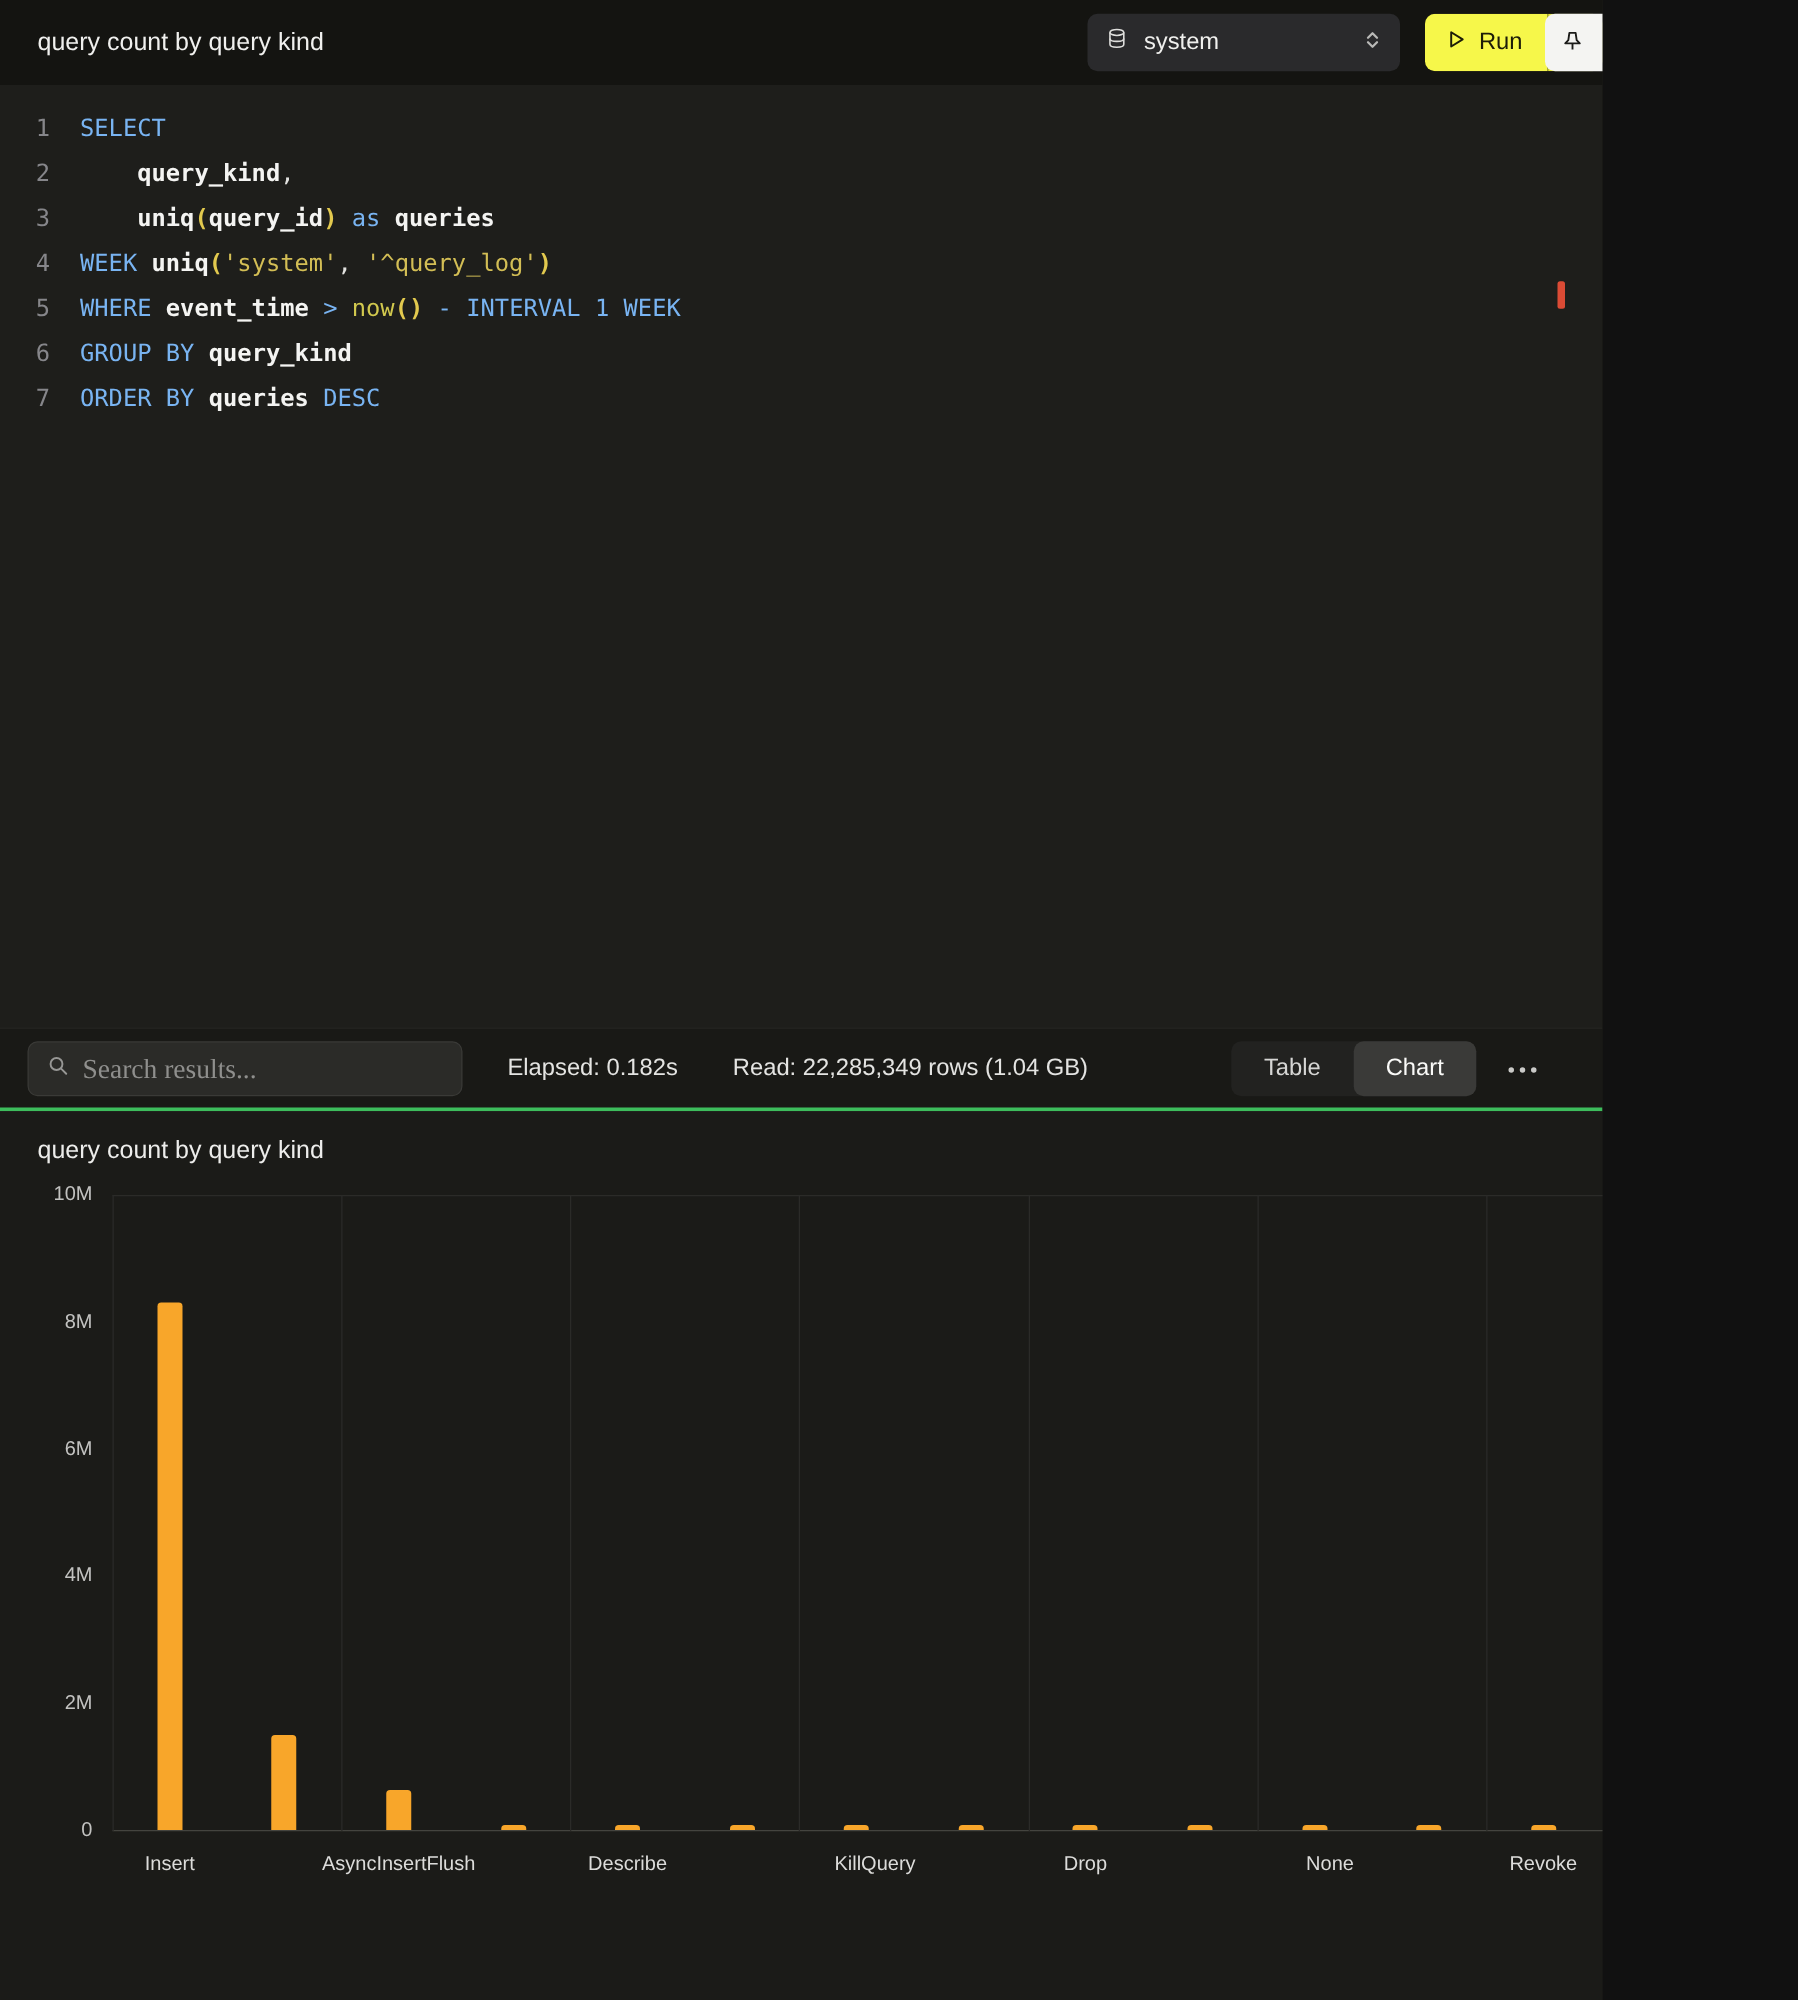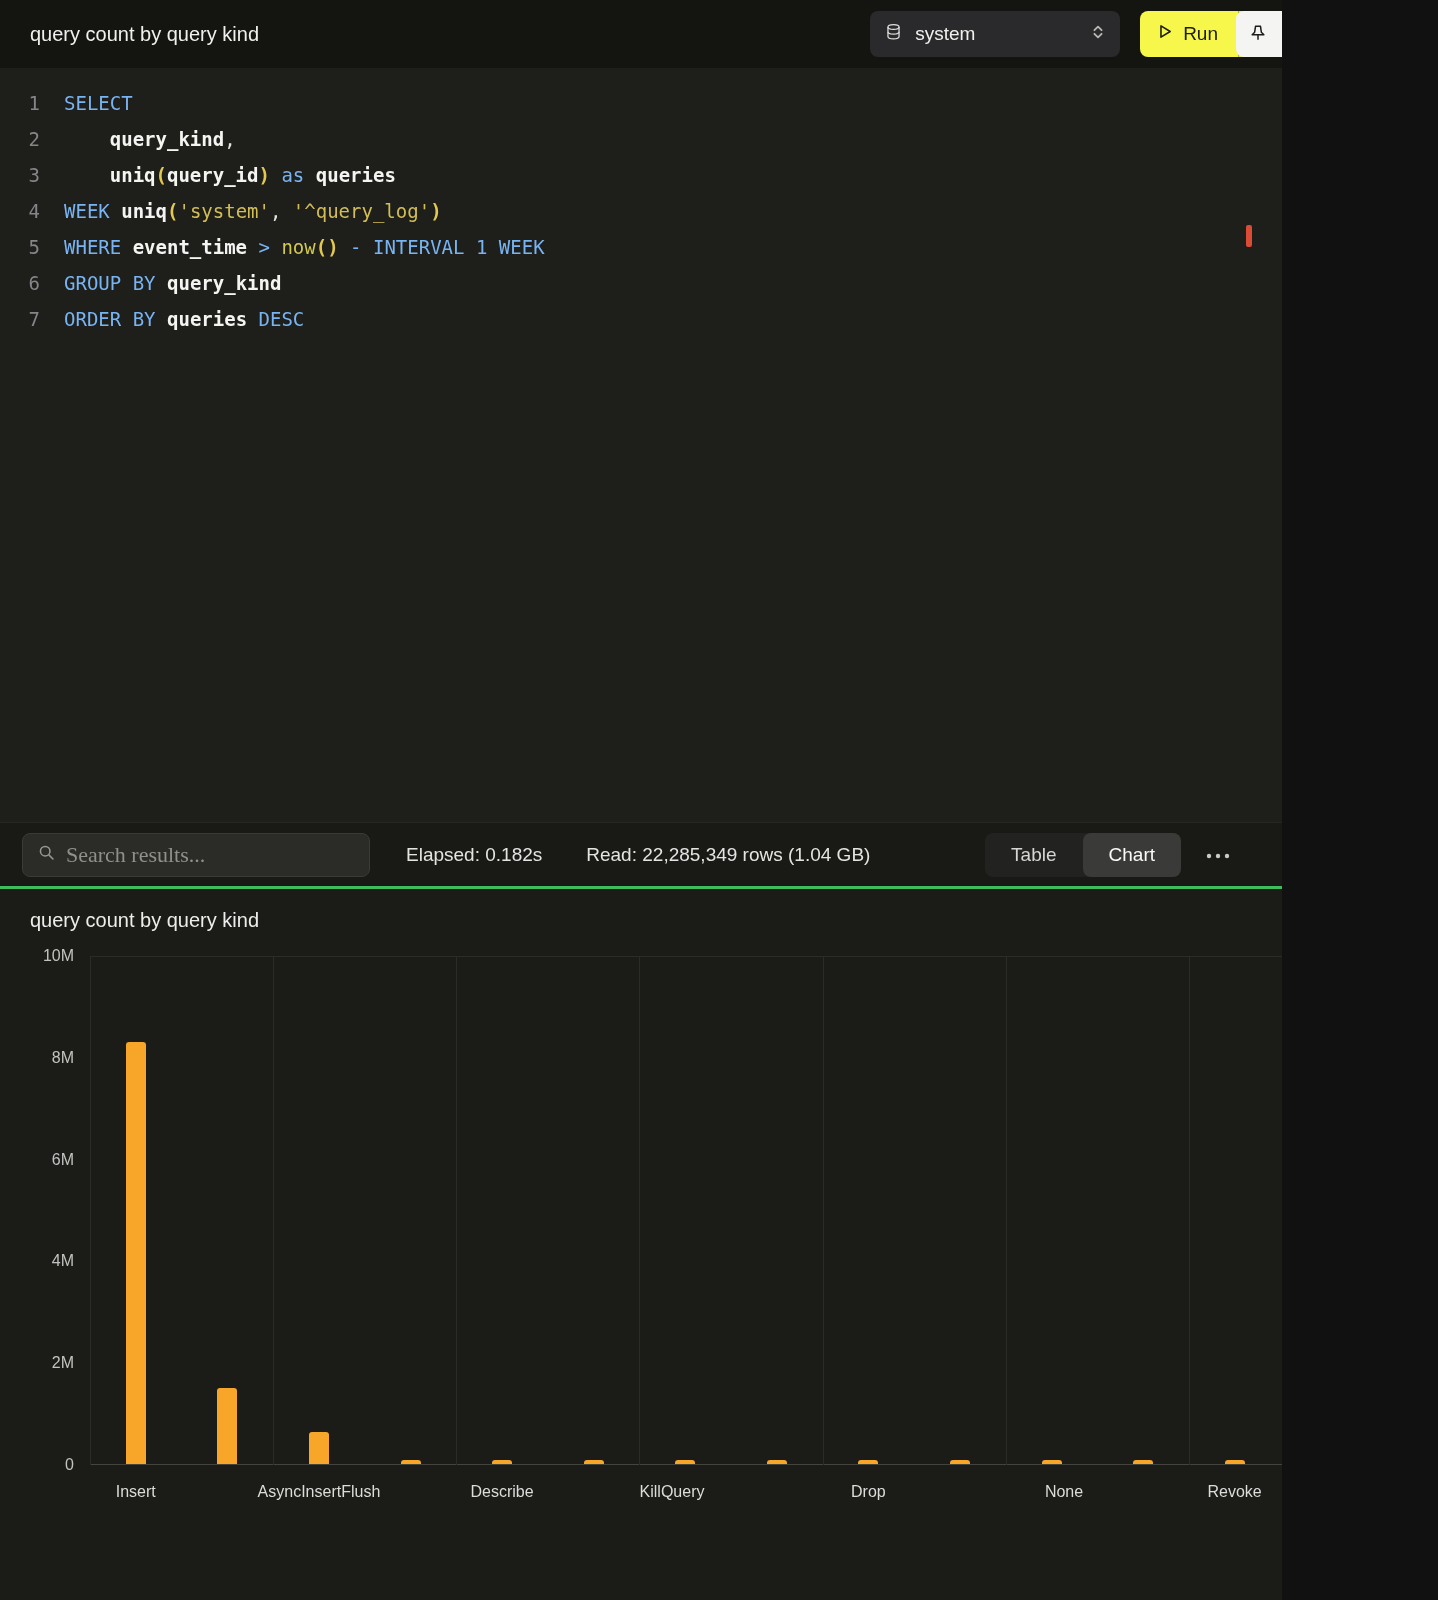--- a/index.html
+++ b/index.html
@@ -204,20 +204,20 @@
         <div class="bar" style="left: 676.786px; height: 4px; background: rgb(248, 166, 42);"></div>
         <div class="bar" style="left: 768.357px; height: 4px; background: rgb(248, 166, 42);"></div>
         <div class="bar" style="left: 859.929px; height: 4px; background: rgb(248, 166, 42);"></div>
         <div class="bar" style="left: 951.5px; height: 4px; background: rgb(248, 166, 42);"></div>
         <div class="bar" style="left: 1043.07px; height: 4px; background: rgb(248, 166, 42);"></div>
         <div class="bar" style="left: 1134.64px; height: 4px; background: rgb(248, 166, 42);"></div>
         <div class="bar" style="left: 1226.21px; height: 4px; background: rgb(248, 166, 42);"></div>
         <div class="xlabel" style="left: 45.7857px;">Insert</div>
         <div class="xlabel" style="left: 228.929px;">AsyncInsertFlush</div>
         <div class="xlabel" style="left: 412.071px;">Describe</div>
-        <div class="xlabel" style="left: 582px; text-align: right;">KillQuery</div>
+        <div class="xlabel" style="left: 610px; text-align: right;">KillQuery</div>
         <div class="xlabel" style="left: 778.357px;">Drop</div>
         <div class="xlabel" style="left: 974px;">None</div>
         <div class="xlabel" style="left: 1144.64px;">Revoke</div>
       </div>
   </section>
 
 </div>
 
 </body></html>

